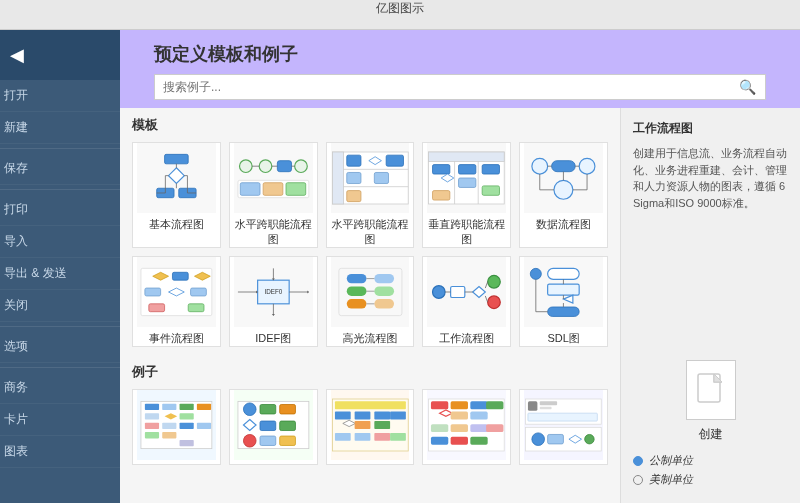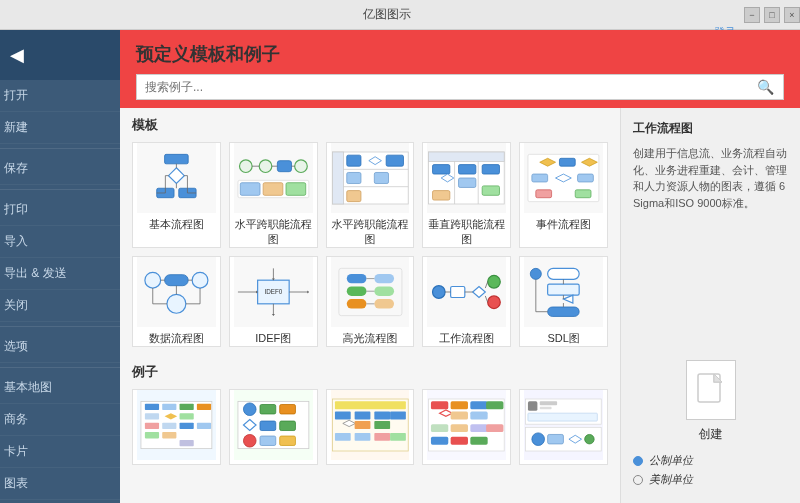--- a/index.html
+++ b/index.html
@@ -5,23 +5,24 @@
     * { margin: 0; padding: 0; box-sizing: border-box; }
     body { width: 800px; height: 503px; font-family: 'Microsoft YaHei', Arial, sans-serif; font-size: 12px; background: #f0f0f0; overflow: hidden; display: flex; flex-direction: column; }
 
     
     .title-bar {
       height: 30px;
       background: #e8e8e8;
       display: flex;
       align-items: center;
       justify-content: space-between;
-      padding: 0 0;
+      padding: 0 12px;
       border-bottom: 1px solid #ccc;
       flex-shrink: 0;
+      flex-direction: column;
     }
     .title-bar-title { font-size: 12px; color: #444; flex: 1; text-align: center; }
     .title-bar-controls { display: flex; gap: 4px; }
     .title-btn { width: 16px; height: 16px; background: #ccc; border: 1px solid #aaa; cursor: pointer; font-size: 9px; display: flex; align-items: center; justify-content: center; color: #555; }
     .login-btn { font-size: 11px; color: #4a90d9; cursor: pointer; margin-top: 36px; }
 
     
     .main-layout { display: flex; flex: 1; overflow: hidden; }
 
     
@@ -54,22 +55,22 @@
     .content-area {
       flex: 1;
       display: flex;
       flex-direction: column;
       background: #f5f5f5;
       overflow: hidden;
     }
 
     
     .content-header {
-      padding: 12px 16px 8px;
-      background: #ef4444;
+      padding: 12px 34px 8px;
+      background: #c4b5fd;
       flex-shrink: 0;
     }
     .content-title { font-size: 18px; font-weight: bold; color: #333; margin-bottom: 8px; }
     .search-bar {
       display: flex;
       align-items: center;
       border: 1px solid #ccc;
       background: white;
       padding: 4px 8px;
       width: 100%;
@@ -206,21 +207,20 @@
       <div class="sidebar-item">保存</div>
       <div class="sidebar-divider"></div>
       <div class="sidebar-item">打印</div>
       <div class="sidebar-item">导入</div>
       <div class="sidebar-item">导出 &amp; 发送</div>
       <div class="sidebar-item">关闭</div>
       <div class="sidebar-divider"></div>
       <div class="sidebar-item">选项</div>
       <div class="sidebar-divider"></div>
 
-      <div class="sidebar-item">基本地图</div>
       <div class="sidebar-item">商务</div>
       <div class="sidebar-item">卡片</div>
       <div class="sidebar-item">图表</div>
 
     </div>
   </div>
 
   <div class="content-area">
     <div class="content-header">
       <div class="content-title">预定义模板和例子</div>
@@ -309,51 +309,51 @@
                 <rect x="7" y="51" width="22" height="12" rx="2" fill="#f0c890" stroke="#d0a060" stroke-width="1"></rect>
                 <rect x="70" y="45" width="22" height="12" rx="2" fill="#a0e0a0" stroke="#60b060" stroke-width="1"></rect>
               </svg>
             </div>
             <div class="template-name">垂直跨职能流程图</div>
           </div>
 
           <div class="template-item">
             <div class="template-thumb">
               <svg class="flow-svg" viewBox="0 0 100 70">
-                <rect x="5" y="5" width="90" height="60" rx="2" fill="white" stroke="#ddd" stroke-width="1"></rect>
-                <polygon points="20,15 30,10 40,15 30,20" fill="#f0c050" stroke="#d0a020" stroke-width="1"></polygon>
-                <rect x="45" y="10" width="20" height="10" rx="2" fill="#4a90d9" stroke="#2a70b9" stroke-width="1"></rect>
-                <polygon points="73,15 83,10 93,15 83,20" fill="#f0c050" stroke="#d0a020" stroke-width="1"></polygon>
-                <rect x="10" y="30" width="20" height="10" rx="2" fill="#a0c8f0" stroke="#70a0d0" stroke-width="1"></rect>
-                <polygon points="40,35 50,30 60,35 50,40" fill="white" stroke="#4a90d9" stroke-width="1"></polygon>
-                <rect x="68" y="30" width="20" height="10" rx="2" fill="#a0c8f0" stroke="#70a0d0" stroke-width="1"></rect>
-                <rect x="15" y="50" width="20" height="10" rx="2" fill="#f0a0a0" stroke="#d06060" stroke-width="1"></rect>
-                <rect x="65" y="50" width="20" height="10" rx="2" fill="#a0e0a0" stroke="#60b060" stroke-width="1"></rect>
-              </svg>
-            </div>
-            <div class="template-name">事件流程图</div>
-          </div>
-
-          <div class="template-item">
-            <div class="template-thumb">
-              <svg class="flow-svg" viewBox="0 0 100 70">
                 <circle cx="20" cy="20" r="10" fill="#e8f4ff" stroke="#4a90d9" stroke-width="1.5"></circle>
                 <circle cx="80" cy="20" r="10" fill="#e8f4ff" stroke="#4a90d9" stroke-width="1.5"></circle>
                 <rect x="35" y="13" width="30" height="14" rx="7" fill="#4a90d9" stroke="#2a70b9" stroke-width="1"></rect>
                 <circle cx="50" cy="50" r="12" fill="#e8f4ff" stroke="#4a90d9" stroke-width="1.5"></circle>
                 <line x1="30" y1="20" x2="35" y2="20" stroke="#666" stroke-width="1"></line>
                 <line x1="65" y1="20" x2="70" y2="20" stroke="#666" stroke-width="1"></line>
                 <line x1="50" y1="27" x2="50" y2="38" stroke="#666" stroke-width="1"></line>
                 <line x1="20" y1="30" x2="20" y2="50" stroke="#666" stroke-width="1"></line>
                 <line x1="20" y1="50" x2="38" y2="50" stroke="#666" stroke-width="1"></line>
                 <line x1="80" y1="30" x2="80" y2="50" stroke="#666" stroke-width="1"></line>
                 <line x1="80" y1="50" x2="62" y2="50" stroke="#666" stroke-width="1"></line>
               </svg>
             </div>
             <div class="template-name">数据流程图</div>
+          </div>
+
+          <div class="template-item">
+            <div class="template-thumb">
+              <svg class="flow-svg" viewBox="0 0 100 70">
+                <rect x="5" y="5" width="90" height="60" rx="2" fill="white" stroke="#ddd" stroke-width="1"></rect>
+                <polygon points="20,15 30,10 40,15 30,20" fill="#f0c050" stroke="#d0a020" stroke-width="1"></polygon>
+                <rect x="45" y="10" width="20" height="10" rx="2" fill="#4a90d9" stroke="#2a70b9" stroke-width="1"></rect>
+                <polygon points="73,15 83,10 93,15 83,20" fill="#f0c050" stroke="#d0a020" stroke-width="1"></polygon>
+                <rect x="10" y="30" width="20" height="10" rx="2" fill="#a0c8f0" stroke="#70a0d0" stroke-width="1"></rect>
+                <polygon points="40,35 50,30 60,35 50,40" fill="white" stroke="#4a90d9" stroke-width="1"></polygon>
+                <rect x="68" y="30" width="20" height="10" rx="2" fill="#a0c8f0" stroke="#70a0d0" stroke-width="1"></rect>
+                <rect x="15" y="50" width="20" height="10" rx="2" fill="#f0a0a0" stroke="#d06060" stroke-width="1"></rect>
+                <rect x="65" y="50" width="20" height="10" rx="2" fill="#a0e0a0" stroke="#60b060" stroke-width="1"></rect>
+              </svg>
+            </div>
+            <div class="template-name">事件流程图</div>
           </div>
 
           <div class="template-item">
             <div class="template-thumb">
               <svg class="flow-svg" viewBox="0 0 100 70">
                 <rect x="30" y="20" width="40" height="30" fill="#e8f4ff" stroke="#4a90d9" stroke-width="1.5"></rect>
                 <text x="50" y="38" text-anchor="middle" font-size="8" fill="#333">IDEF0</text>
                 <line x1="5" y1="35" x2="30" y2="35" stroke="#666" stroke-width="1"></line>
                 <line x1="70" y1="35" x2="95" y2="35" stroke="#666" stroke-width="1"></line>
                 <line x1="50" y1="5" x2="50" y2="20" stroke="#666" stroke-width="1"></line>

